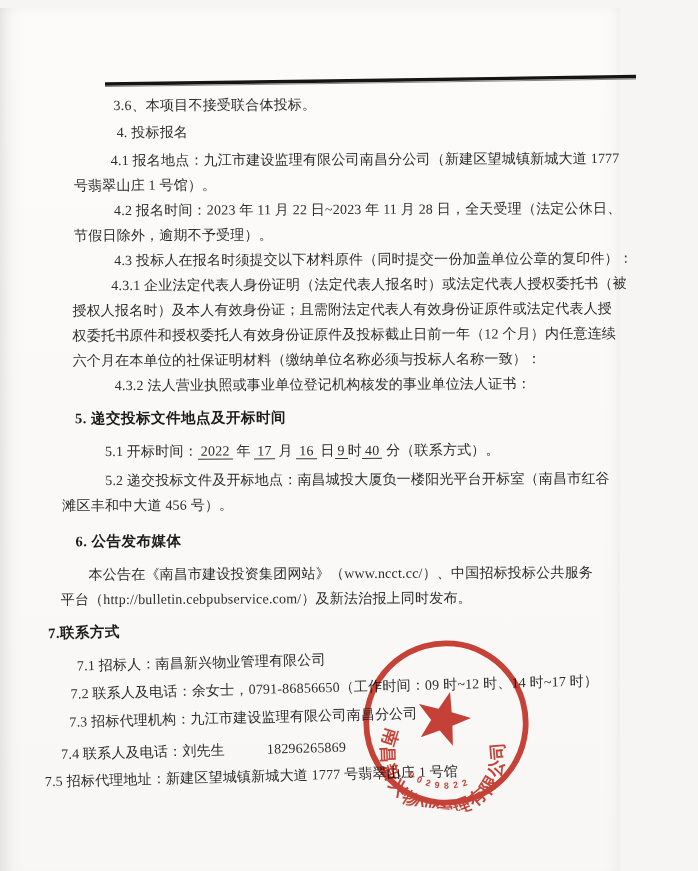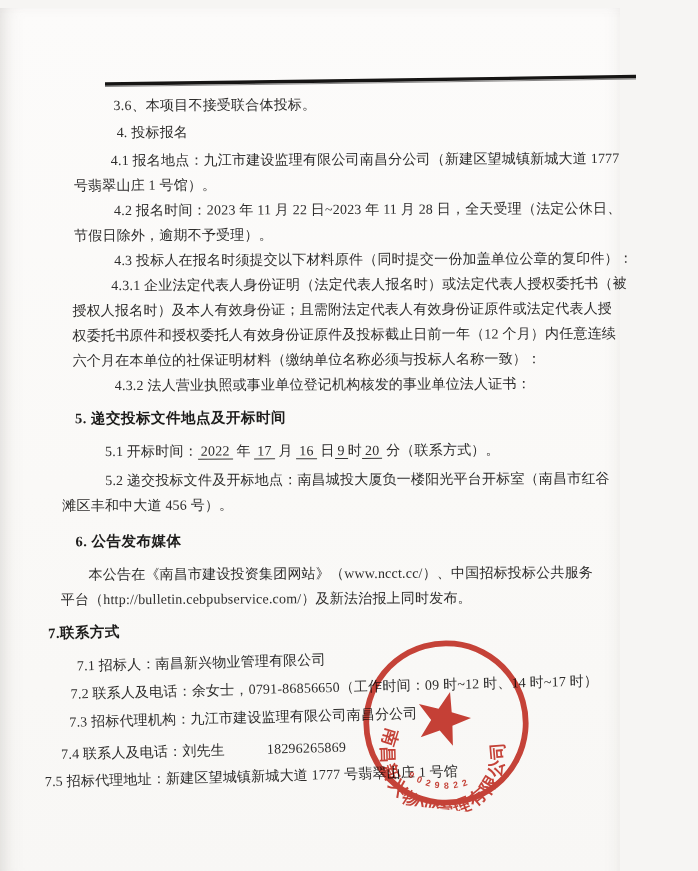--- a/index.html
+++ b/index.html
@@ -59,21 +59,21 @@
     <div class="line ml75">4.3 投标人在报名时须提交以下材料原件（同时提交一份加盖单位公章的复印件）：</div>
     <div class="line ml72">4.3.1 企业法定代表人身份证明（法定代表人报名时）或法定代表人授权委托书（被</div>
     <div class="line ml33">授权人报名时）及本人有效身份证；且需附法定代表人有效身份证原件或法定代表人授</div>
     <div class="line ml33">权委托书原件和授权委托人有效身份证原件及投标截止日前一年（12 个月）内任意连续</div>
     <div class="line ml33">六个月在本单位的社保证明材料（缴纳单位名称必须与投标人名称一致）：</div>
     <div class="line ml75">4.3.2 法人营业执照或事业单位登记机构核发的事业单位法人证书：</div>
 
     <div class="line ml35 mt8 bold">5. 递交投标文件地点及开标时间</div>
 
     <div class="line ml65 mt8">
-      <span>5.1 开标时间：</span><span class="u">2022</span> <span>年</span> <span class="u">17</span> <span>月</span> <span class="u">16</span> <span>日</span><span class="u">9</span><span>时</span><span class="u">20</span> <span>分（联系方式）。</span>
+      <span>5.1 开标时间：</span><span class="u">2022</span> <span>年</span> <span class="u">17</span> <span>月</span> <span class="u">16</span> <span>日</span><span class="u">9</span><span>时</span><span class="u">40</span> <span>分（联系方式）。</span>
     </div>
     <div class="line ml65 mt4">5.2 递交投标文件及开标地点：南昌城投大厦负一楼阳光平台开标室（南昌市红谷</div>
     <div class="line ml22">滩区丰和中大道 456 号）。</div>
 
     <div class="line ml35 mt11 bold">6. 公告发布媒体</div>
     <div class="line ml48 mt8">本公告在《南昌市建设投资集团网站》（www.ncct.cc/）、中国招标投标公共服务</div>
     <div class="line ml20">平台（http://bulletin.cebpubservice.com/）及新法治报上同时发布。</div>
 
     <div class="sec7">
       <div class="line ml7 mt9 bold">7.联系方式</div>

